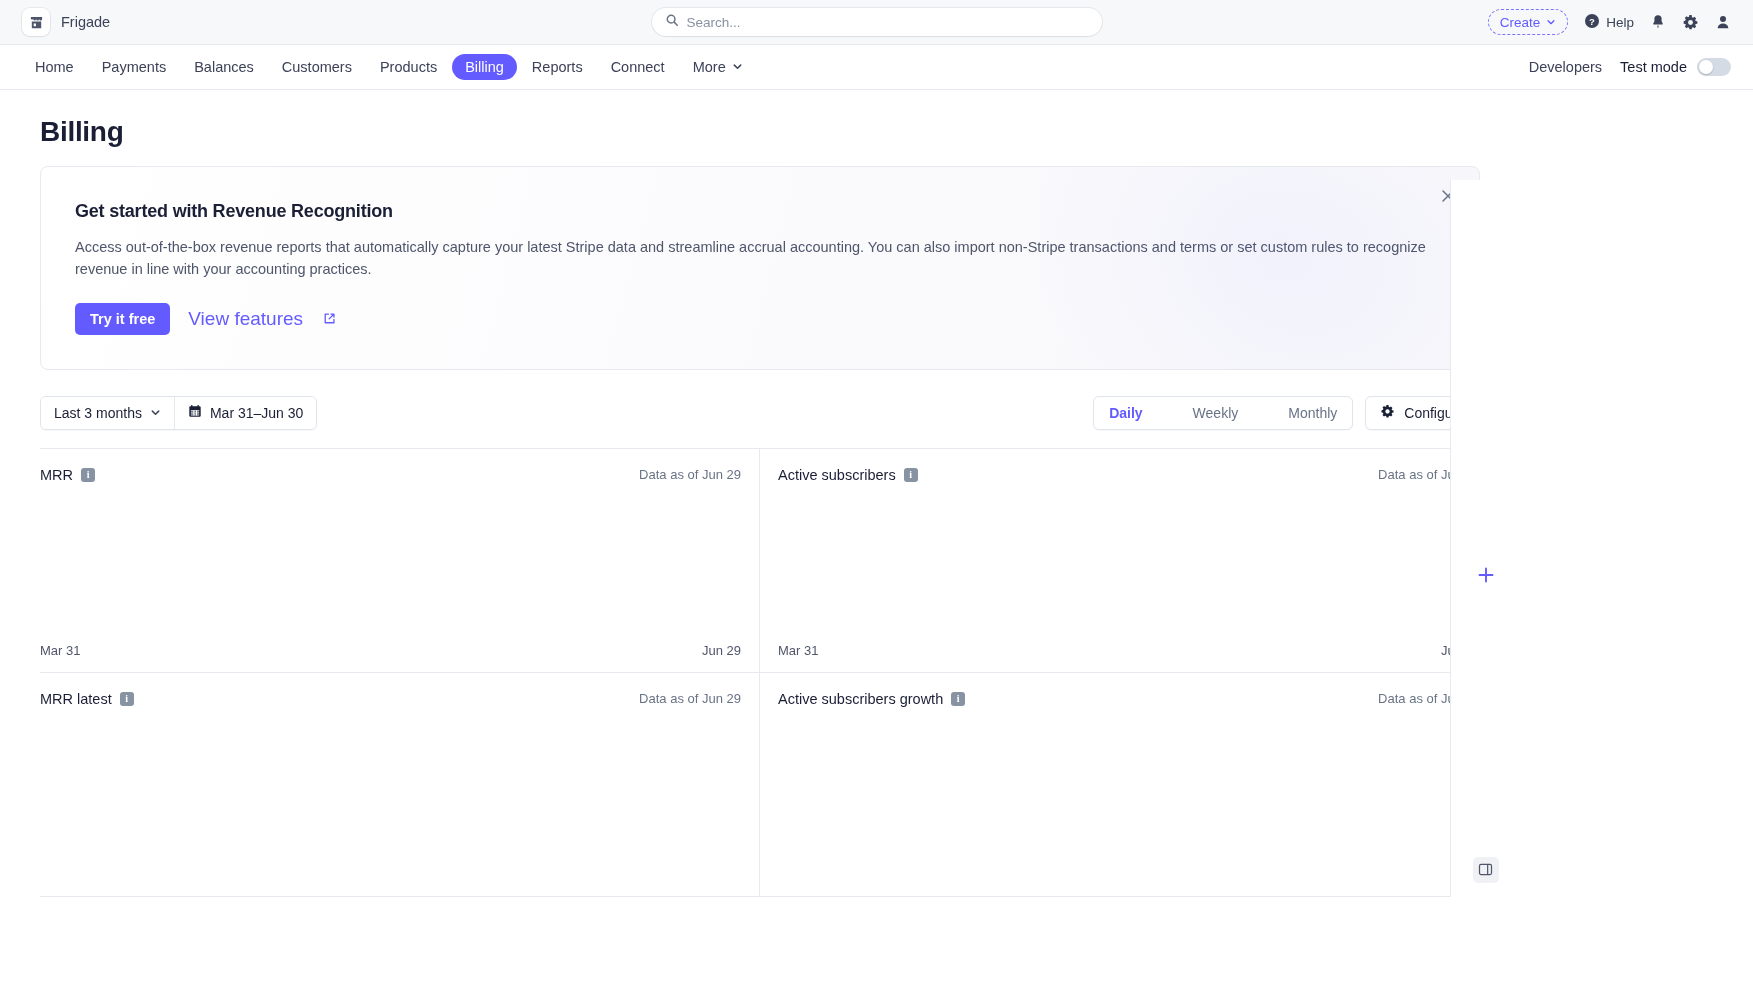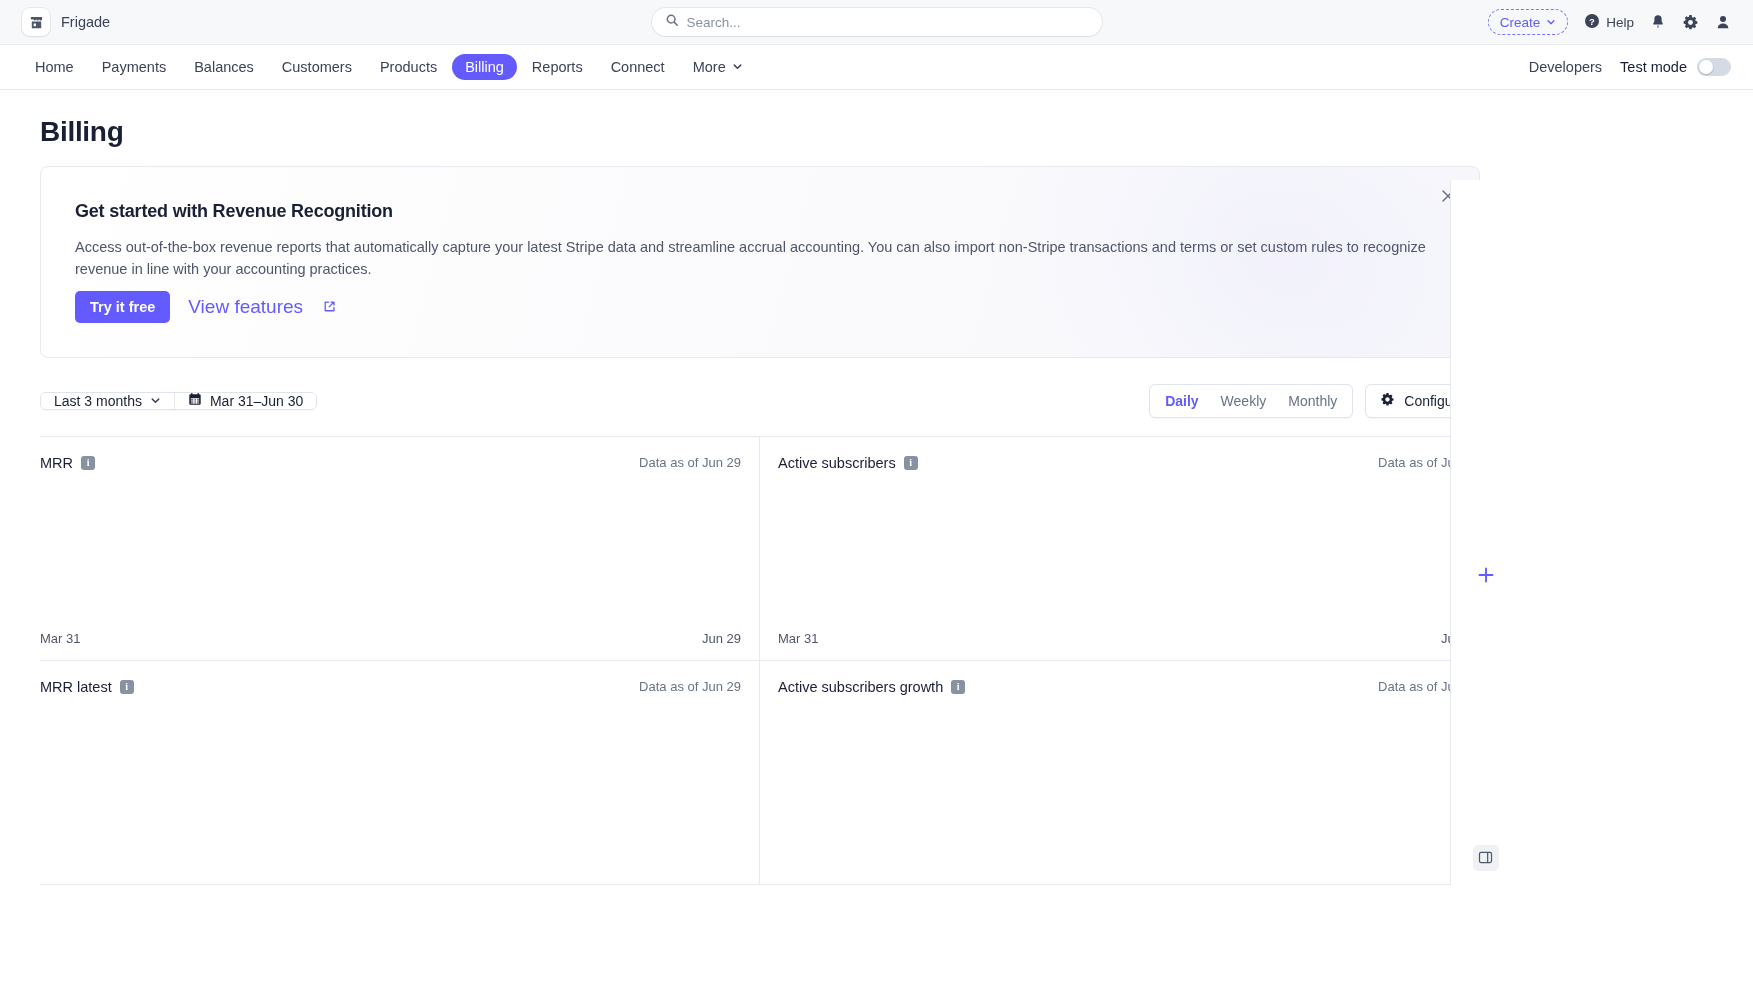--- a/index.html
+++ b/index.html
@@ -129,21 +129,21 @@
     width: 520px; height: 420px;
     background: radial-gradient(closest-side, rgba(99,91,255,.045), rgba(255,255,255,0));
     transform: rotate(18deg);
     pointer-events:none;
   }
   .banner h2 { font-size: 18px; font-weight: 700; color: #1a1f36; letter-spacing: -.2px; }
   .banner p {
     margin-top: 14px; font-size: 14.5px; line-height: 1.55; color: #4f566b;
     max-width: 1390px;
   }
-  .banner-actions { margin-top: 10px; display: flex; align-items: center; gap: 18px; }
+  .banner-actions { margin-top: 22px; display: flex; align-items: center; gap: 18px; }
   .btn-primary {
     background: #635bff; color: #fff; border: none;
     font-family: inherit; font-size: 14.5px; font-weight: 600;
     padding: 8px 15px; border-radius: 5px; cursor: pointer;
   }
   .link-features {
     font-size: 19px; color: #635bff; font-weight: 500;
     display: flex; align-items: center; gap: 20px; cursor: pointer;
   }
   .banner-close {
@@ -153,35 +153,36 @@
 
   
   .filterbar {
     margin-top: 26px;
     display: flex; align-items: center;
   }
   .seg-group {
     display: flex; align-items: stretch;
     border: 1px solid #dfe3eb; border-radius: 6px; background: #fff;
     box-shadow: 0 1px 1px rgba(0,0,0,.03);
-    overflow: hidden; height: 18px;
+    overflow: hidden; height: 34px;
   }
   .seg-btn {
     display: flex; align-items: center; gap: 8px;
     padding: 0 13px; font-size: 14px; color: #1a1f36;
     cursor: pointer; background: #fff; border: none; font-family: inherit;
   }
   .seg-divider { width: 1px; background: #e6e9ee; }
 
   .filter-right { margin-left: auto; display: flex; align-items: center; gap: 12px; }
   .interval-group {
     display: flex; align-items: center; height: 34px;
     border: 1px solid #dfe3eb; border-radius: 6px; background: #fff;
     box-shadow: 0 1px 1px rgba(0,0,0,.03);
     padding: 0 4px;
+    gap: 28px;
   }
   .interval-btn {
     padding: 0 11px; height: 26px; font-size: 14px; color: #697386;
     background: none; border: none; font-family: inherit; cursor: pointer;
     display:flex; align-items:center; border-radius: 4px;
   }
   .interval-btn.active { color: #635bff; font-weight: 700; }
   .configure-btn {
     display: flex; align-items: center; gap: 9px; height: 34px;
     padding: 0 14px; font-size: 14px; color: #1a1f36;

